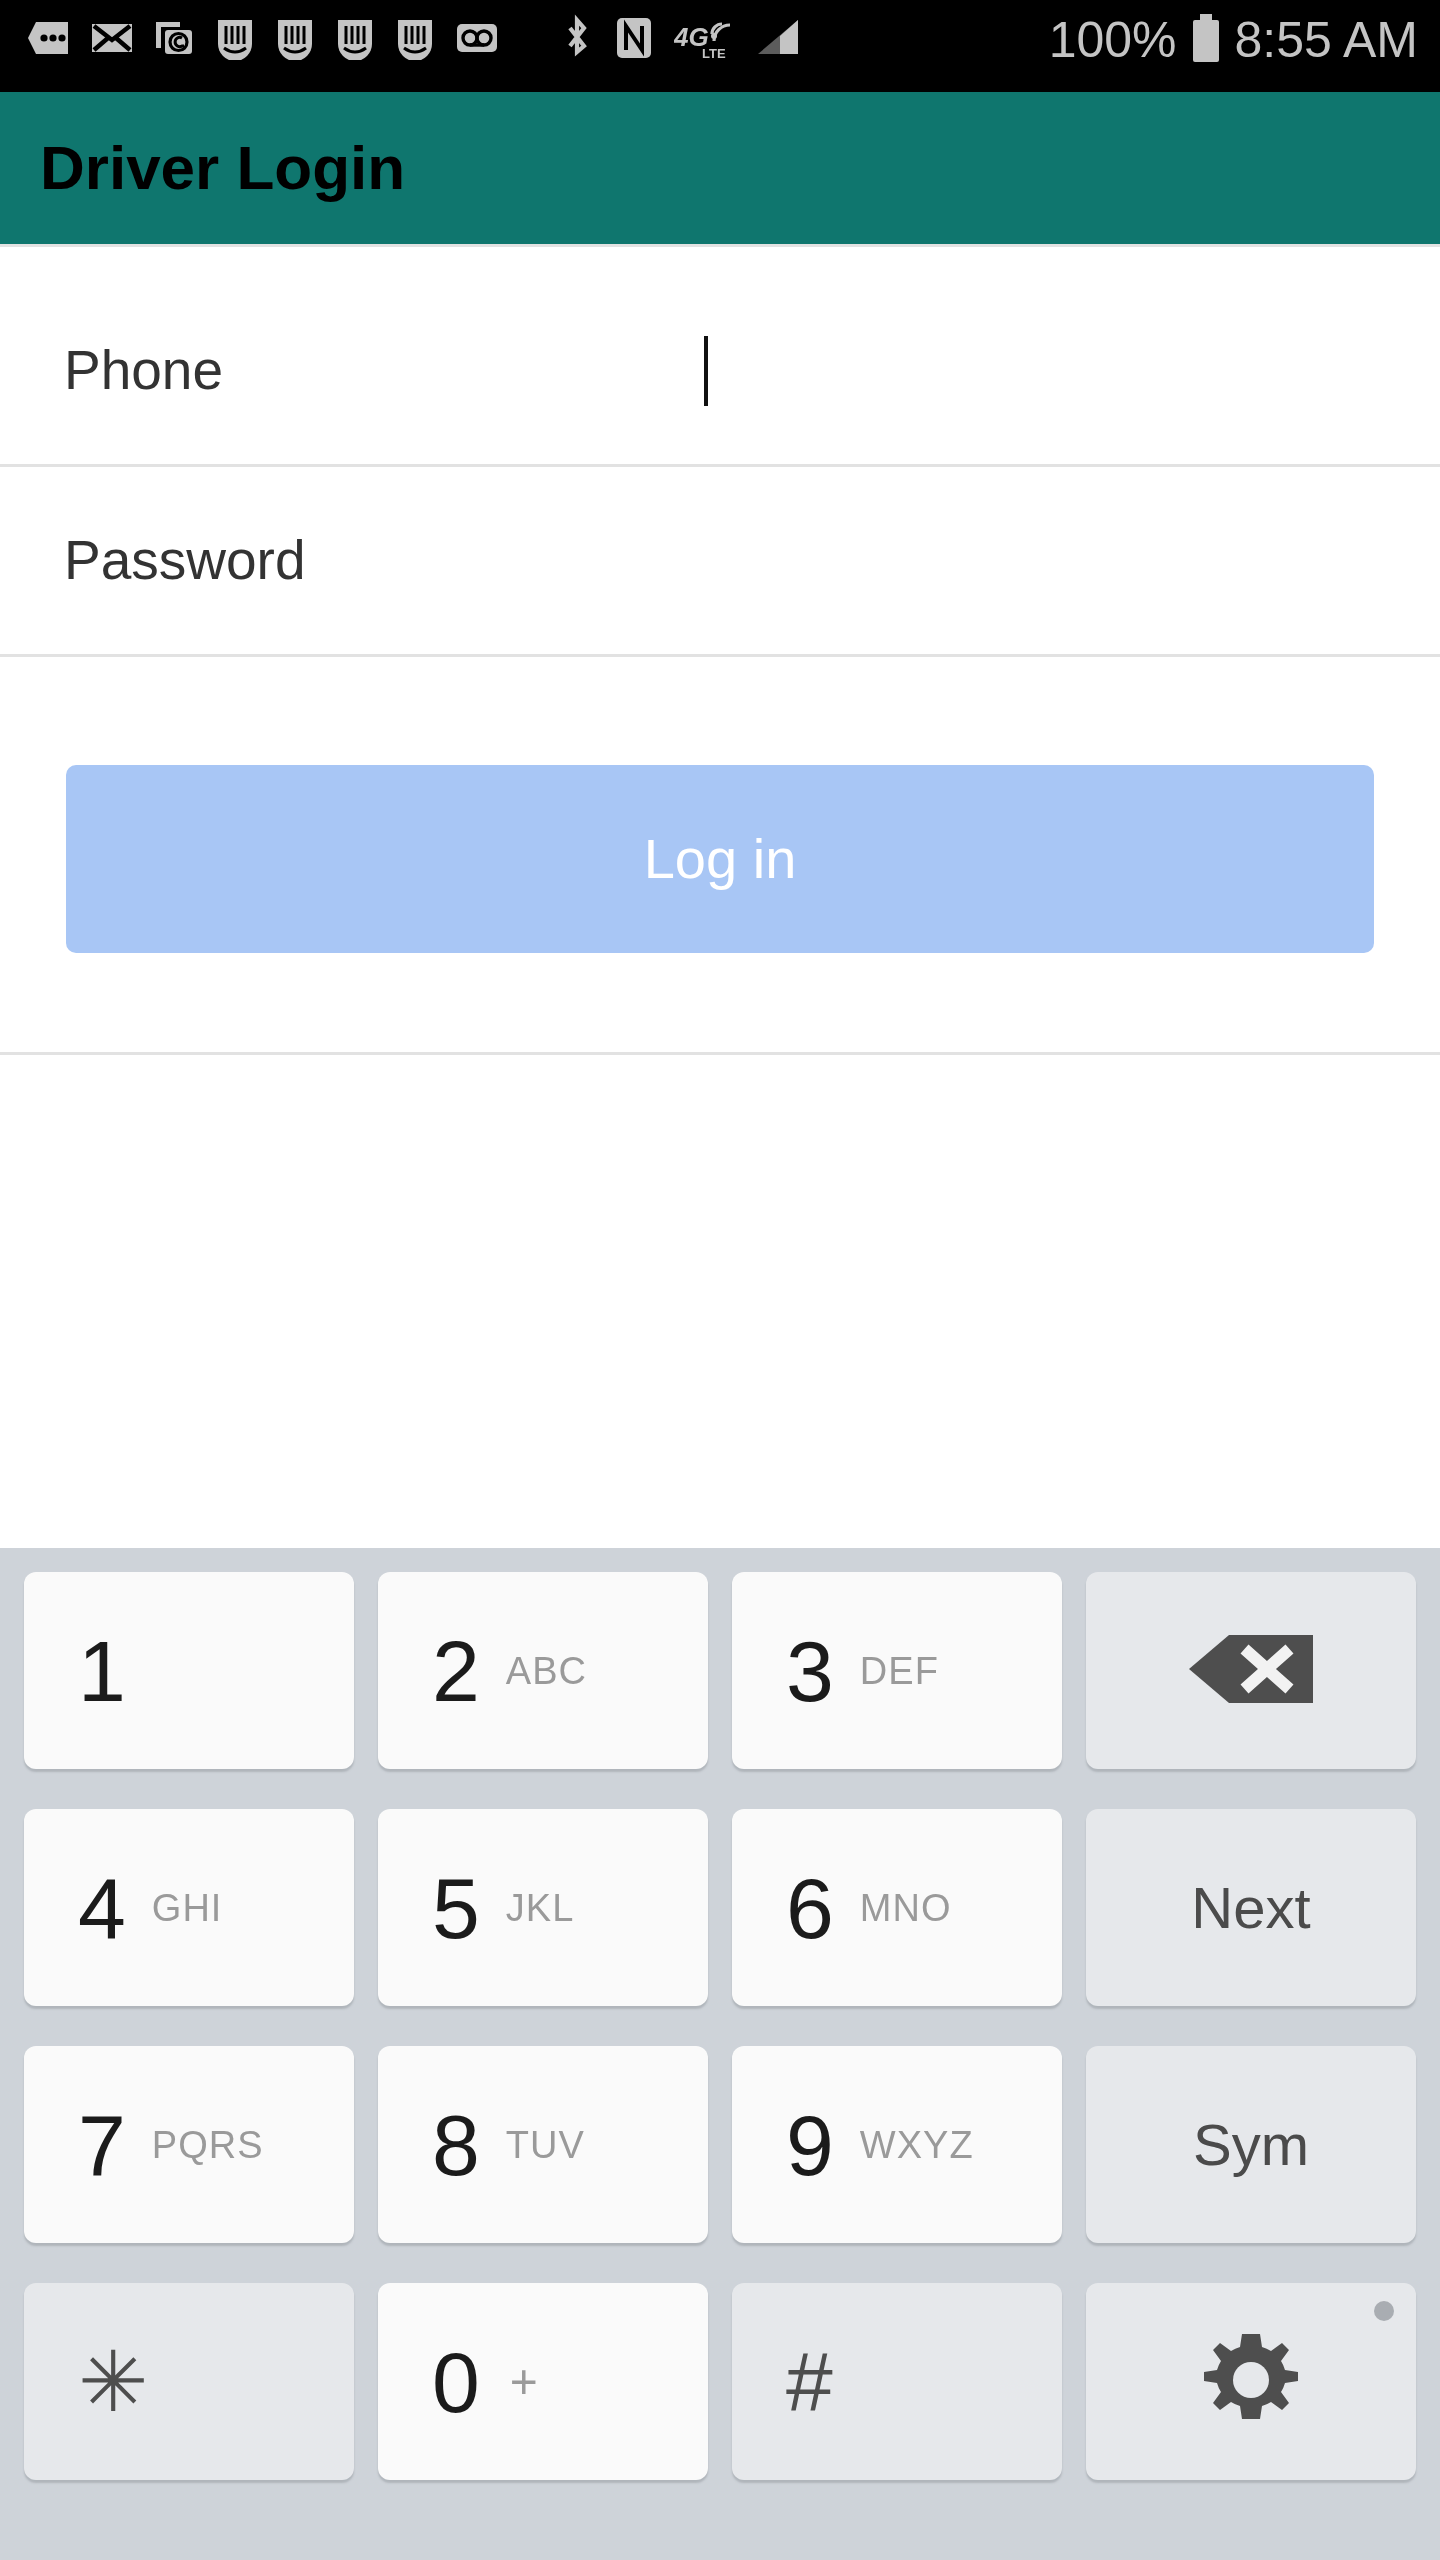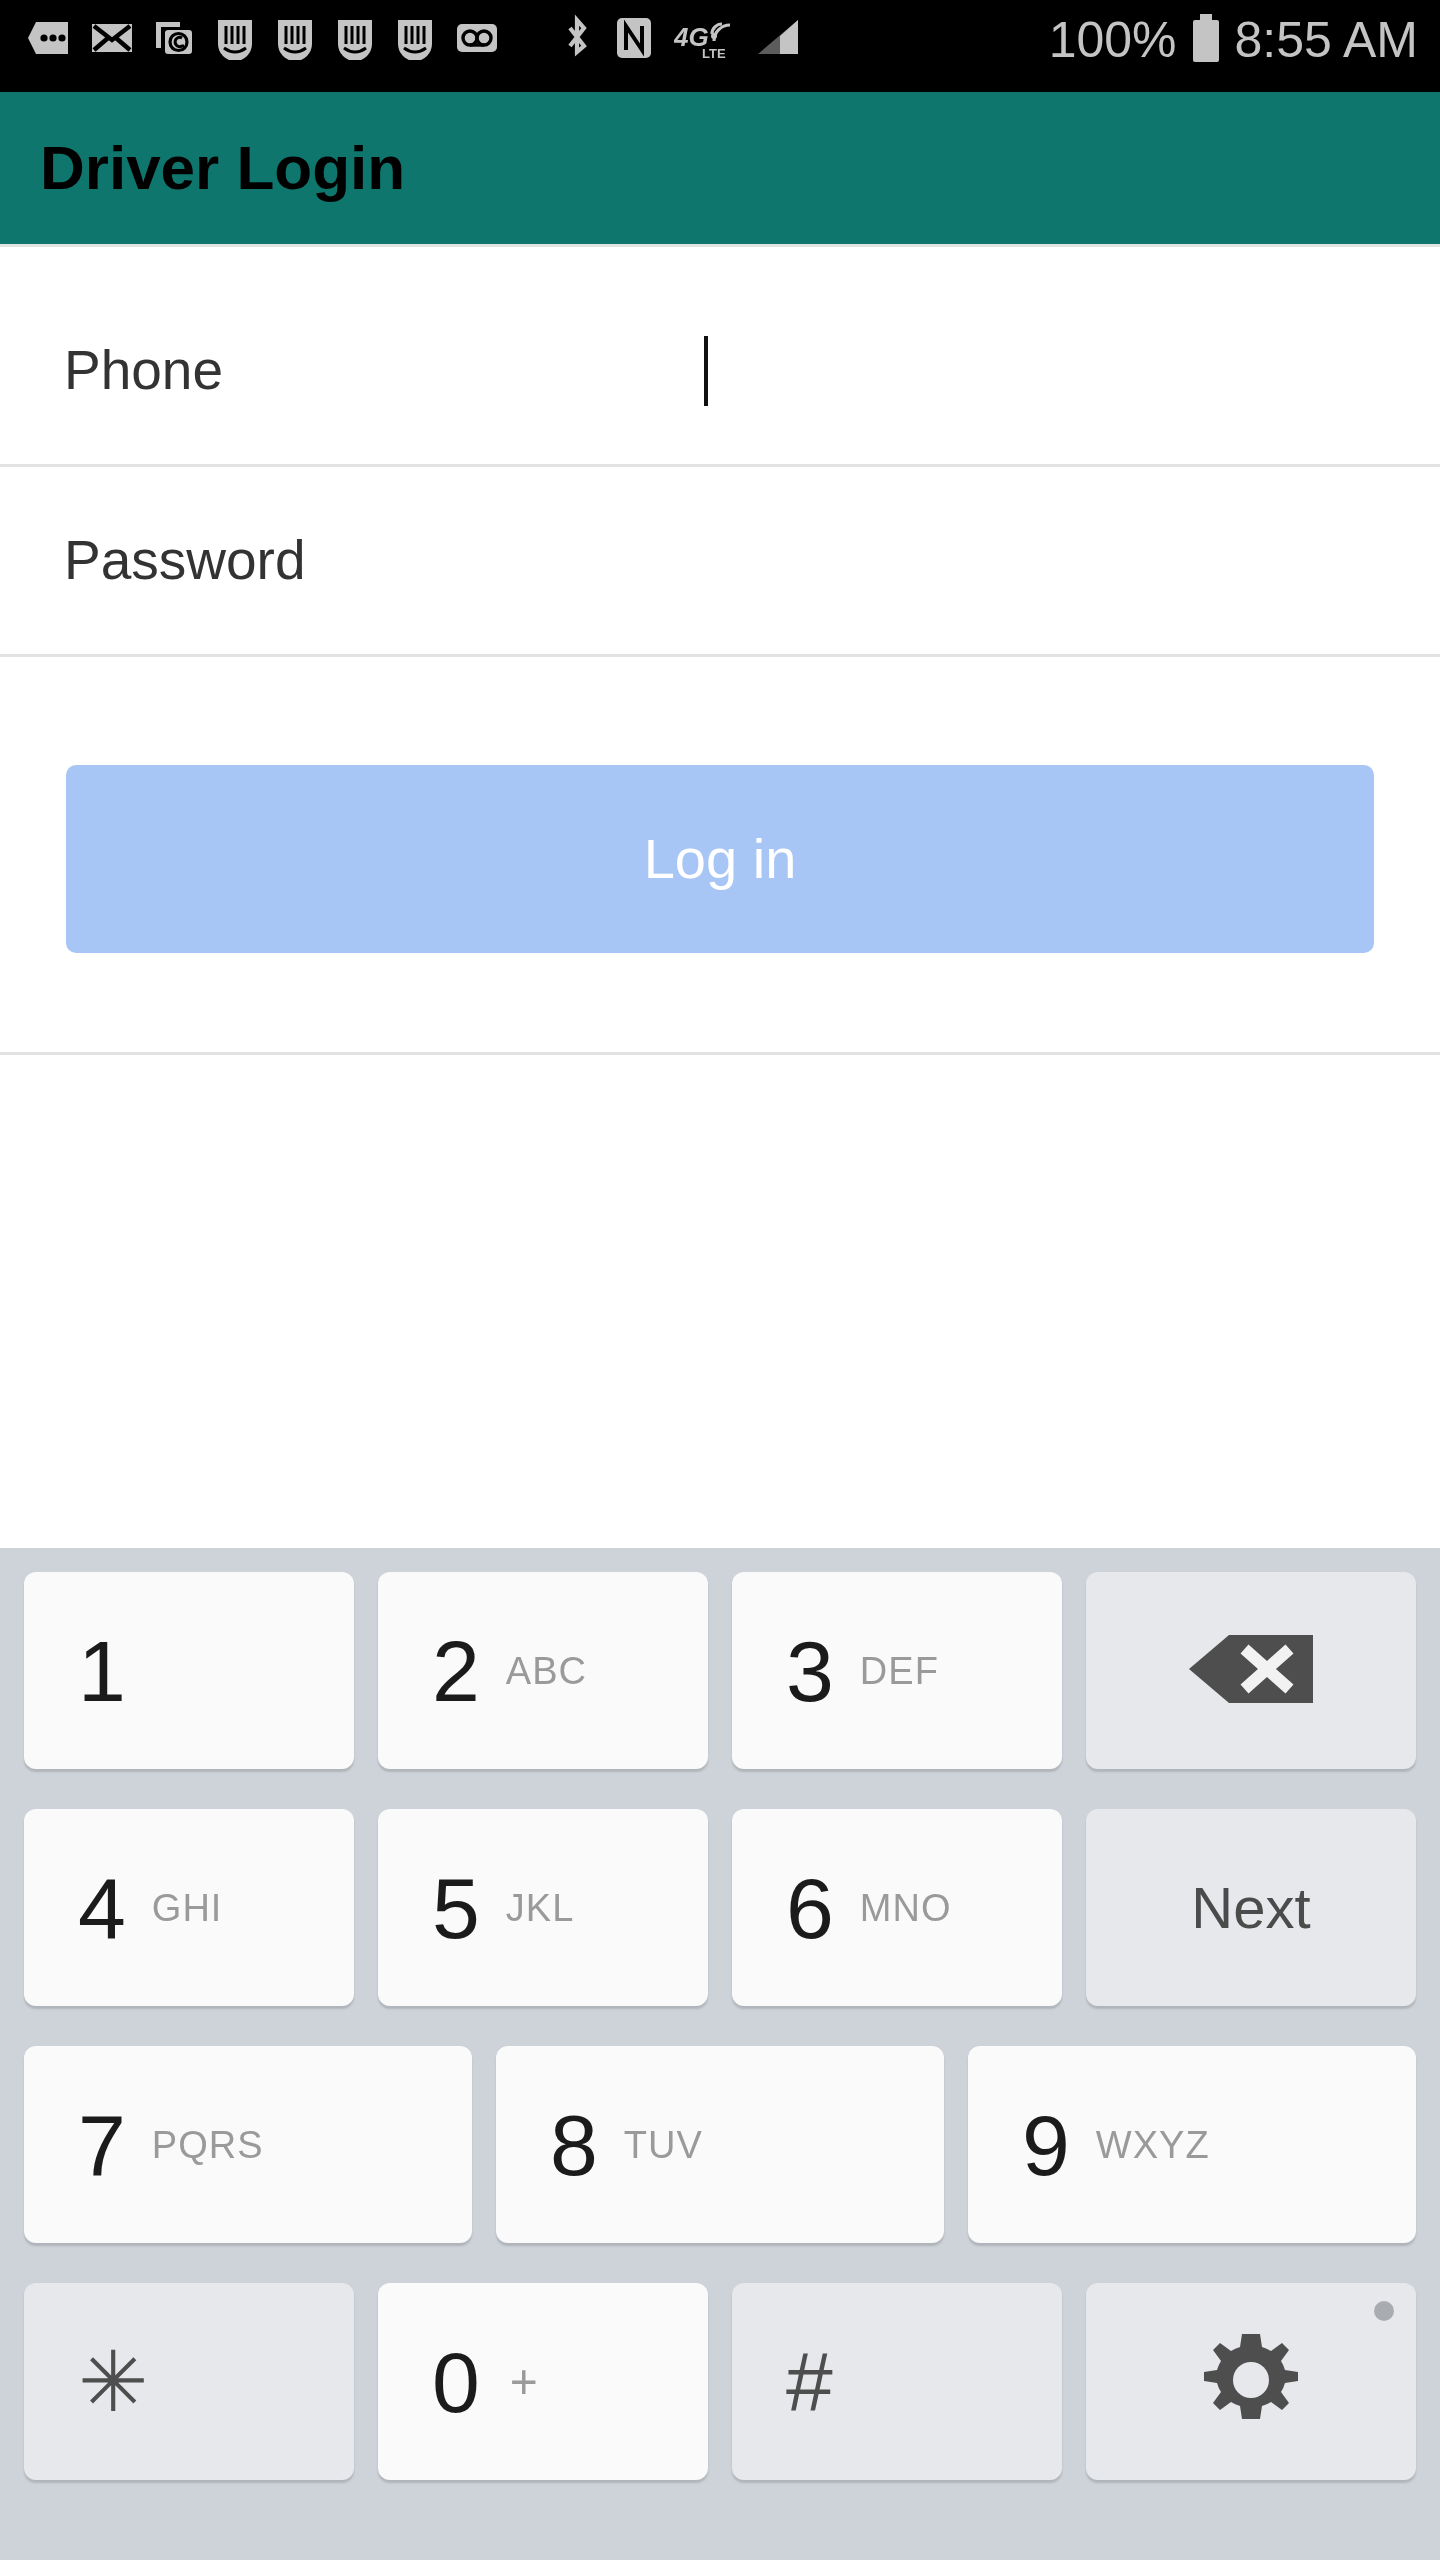--- a/index.html
+++ b/index.html
@@ -454,20 +454,25 @@
         <span class="digit">8</span>
         <span class="letters">TUV</span>
       </div>
     </div>
     <div class="key light">
       <div class="key-inner offset-left">
         <span class="digit">9</span>
         <span class="letters">WXYZ</span>
       </div>
     </div>
+    <div class="key func">
+      <div class="key-inner">
+        <span class="func-label">Sym</span>
+      </div>
+    </div>
   </div>
 
   <div class="kb-row">
     <div class="key func">
       <div class="key-inner offset-left">
         <span class="sym-glyph">✳</span>
       </div>
     </div>
     <div class="key light">
       <div class="key-inner offset-left">

